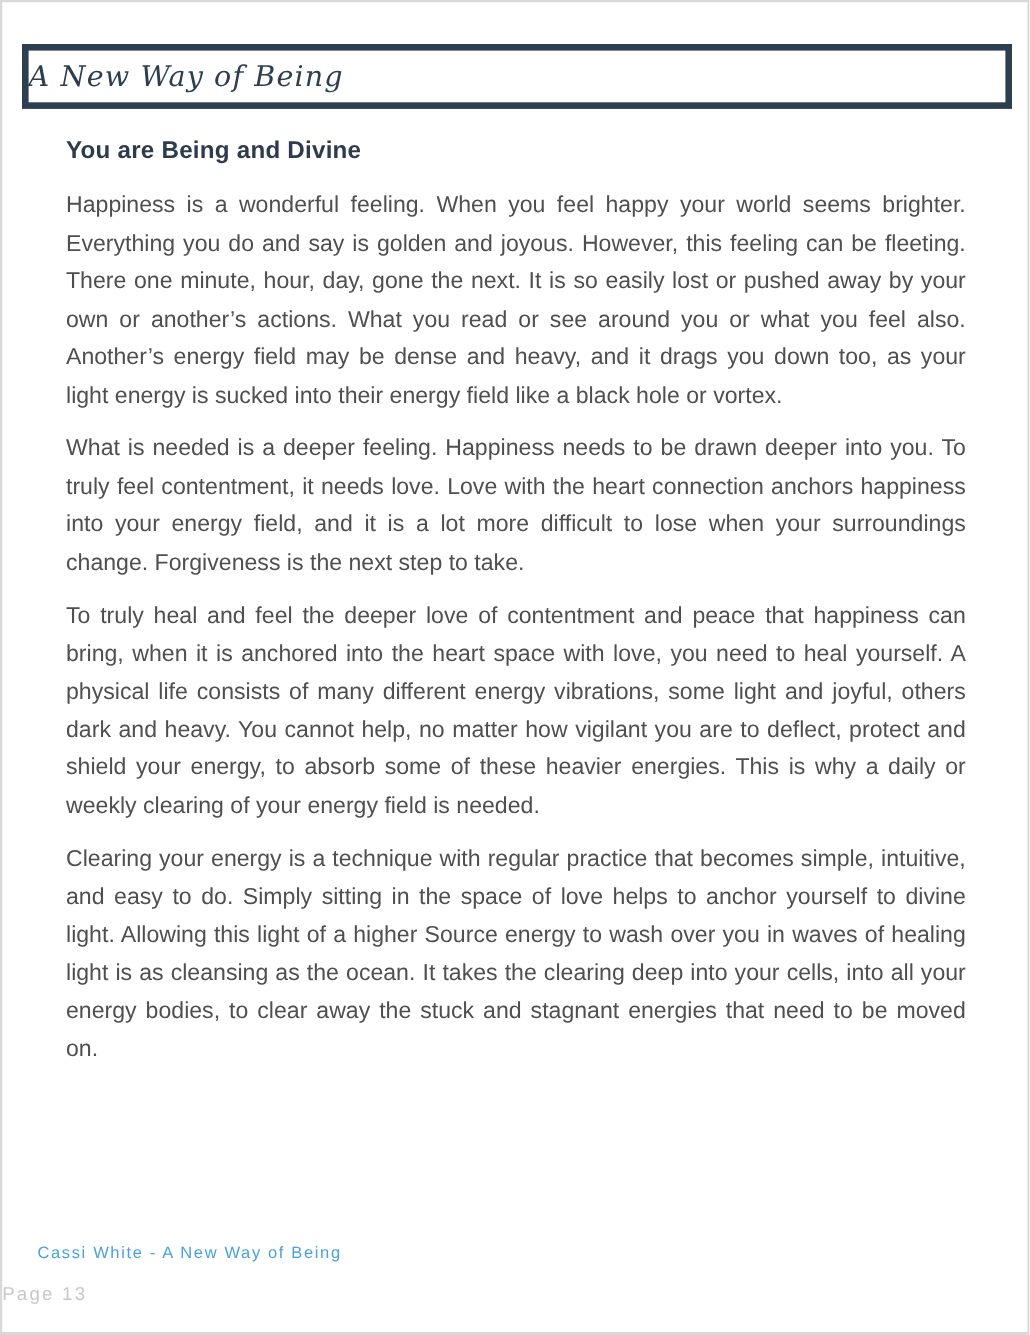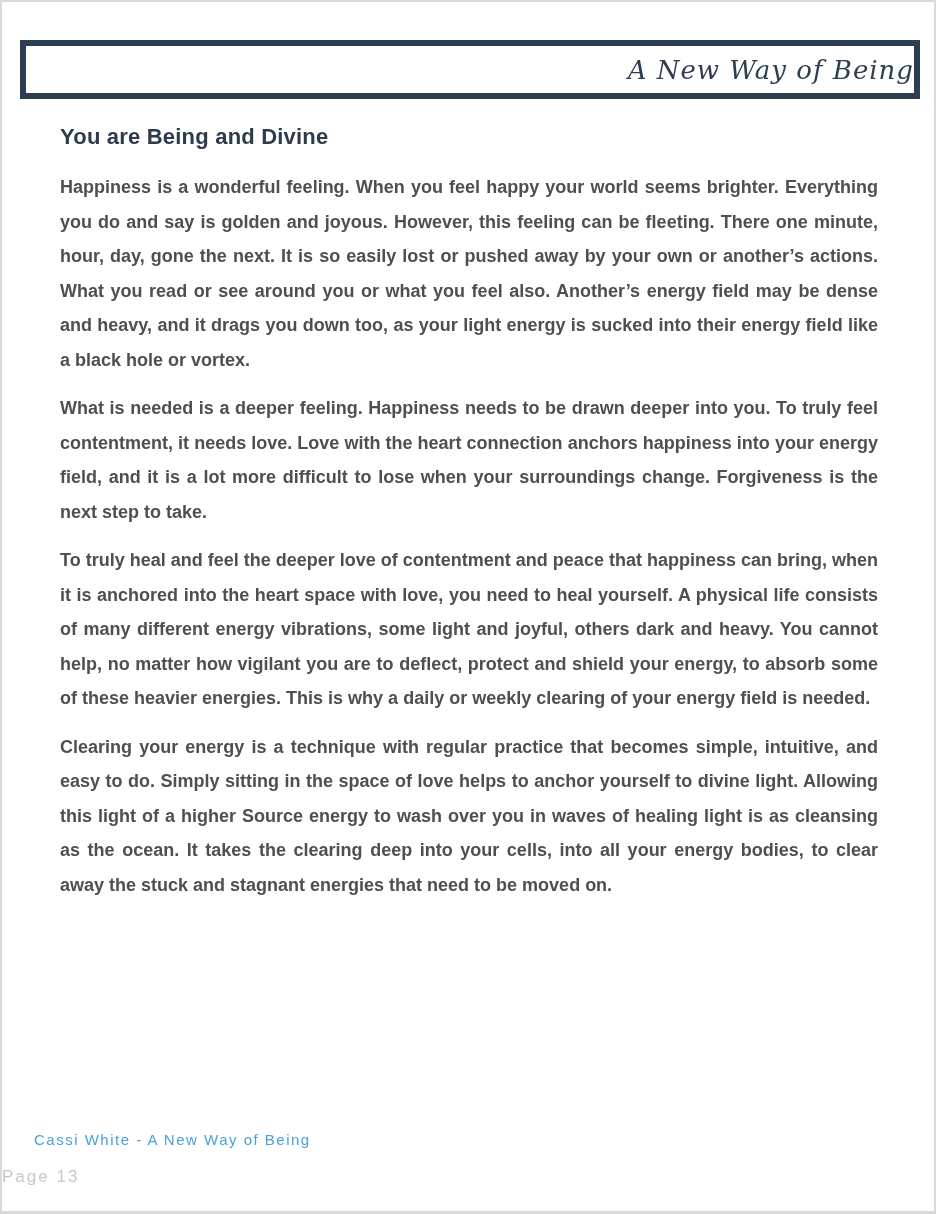--- a/index.html
+++ b/index.html
@@ -27,21 +27,21 @@
   .header-box{
     position:absolute;
     top:38px;
     left:18px;
     width:900px;
     height:59px;
     box-sizing:border-box;
     border:6px solid var(--navy);
     display:flex;
     align-items:center;
-    justify-content:flex-end;
+    justify-content:flex-start;
     background:#ffffff;
   }
   .header-title{
     font-family:"DejaVu Serif",serif;
     font-style:italic;
     font-size:26px;
     color:var(--navy);
     letter-spacing:1px;
   }
 
@@ -61,23 +61,23 @@
   .lesson-subtitle{
     margin:24px 0 0 0;
     font-size:22px;
     font-weight:700;
     color:#2e3b4d;
     letter-spacing:0.2px;
   }
   .body-copy{margin-top:20px;}
   .body-copy p{
     margin:0 0 14px 0;
-    font-size:18px;
+    font-size:21px;
     line-height:34.5px;
-    font-weight:700;
+    font-weight:400;
     color:var(--body-text);
     text-align:justify;
   }
 
   .footer-credit{
     position:absolute;
     top:1129px;
     left:0;
     width:100%;
     text-align:left;

